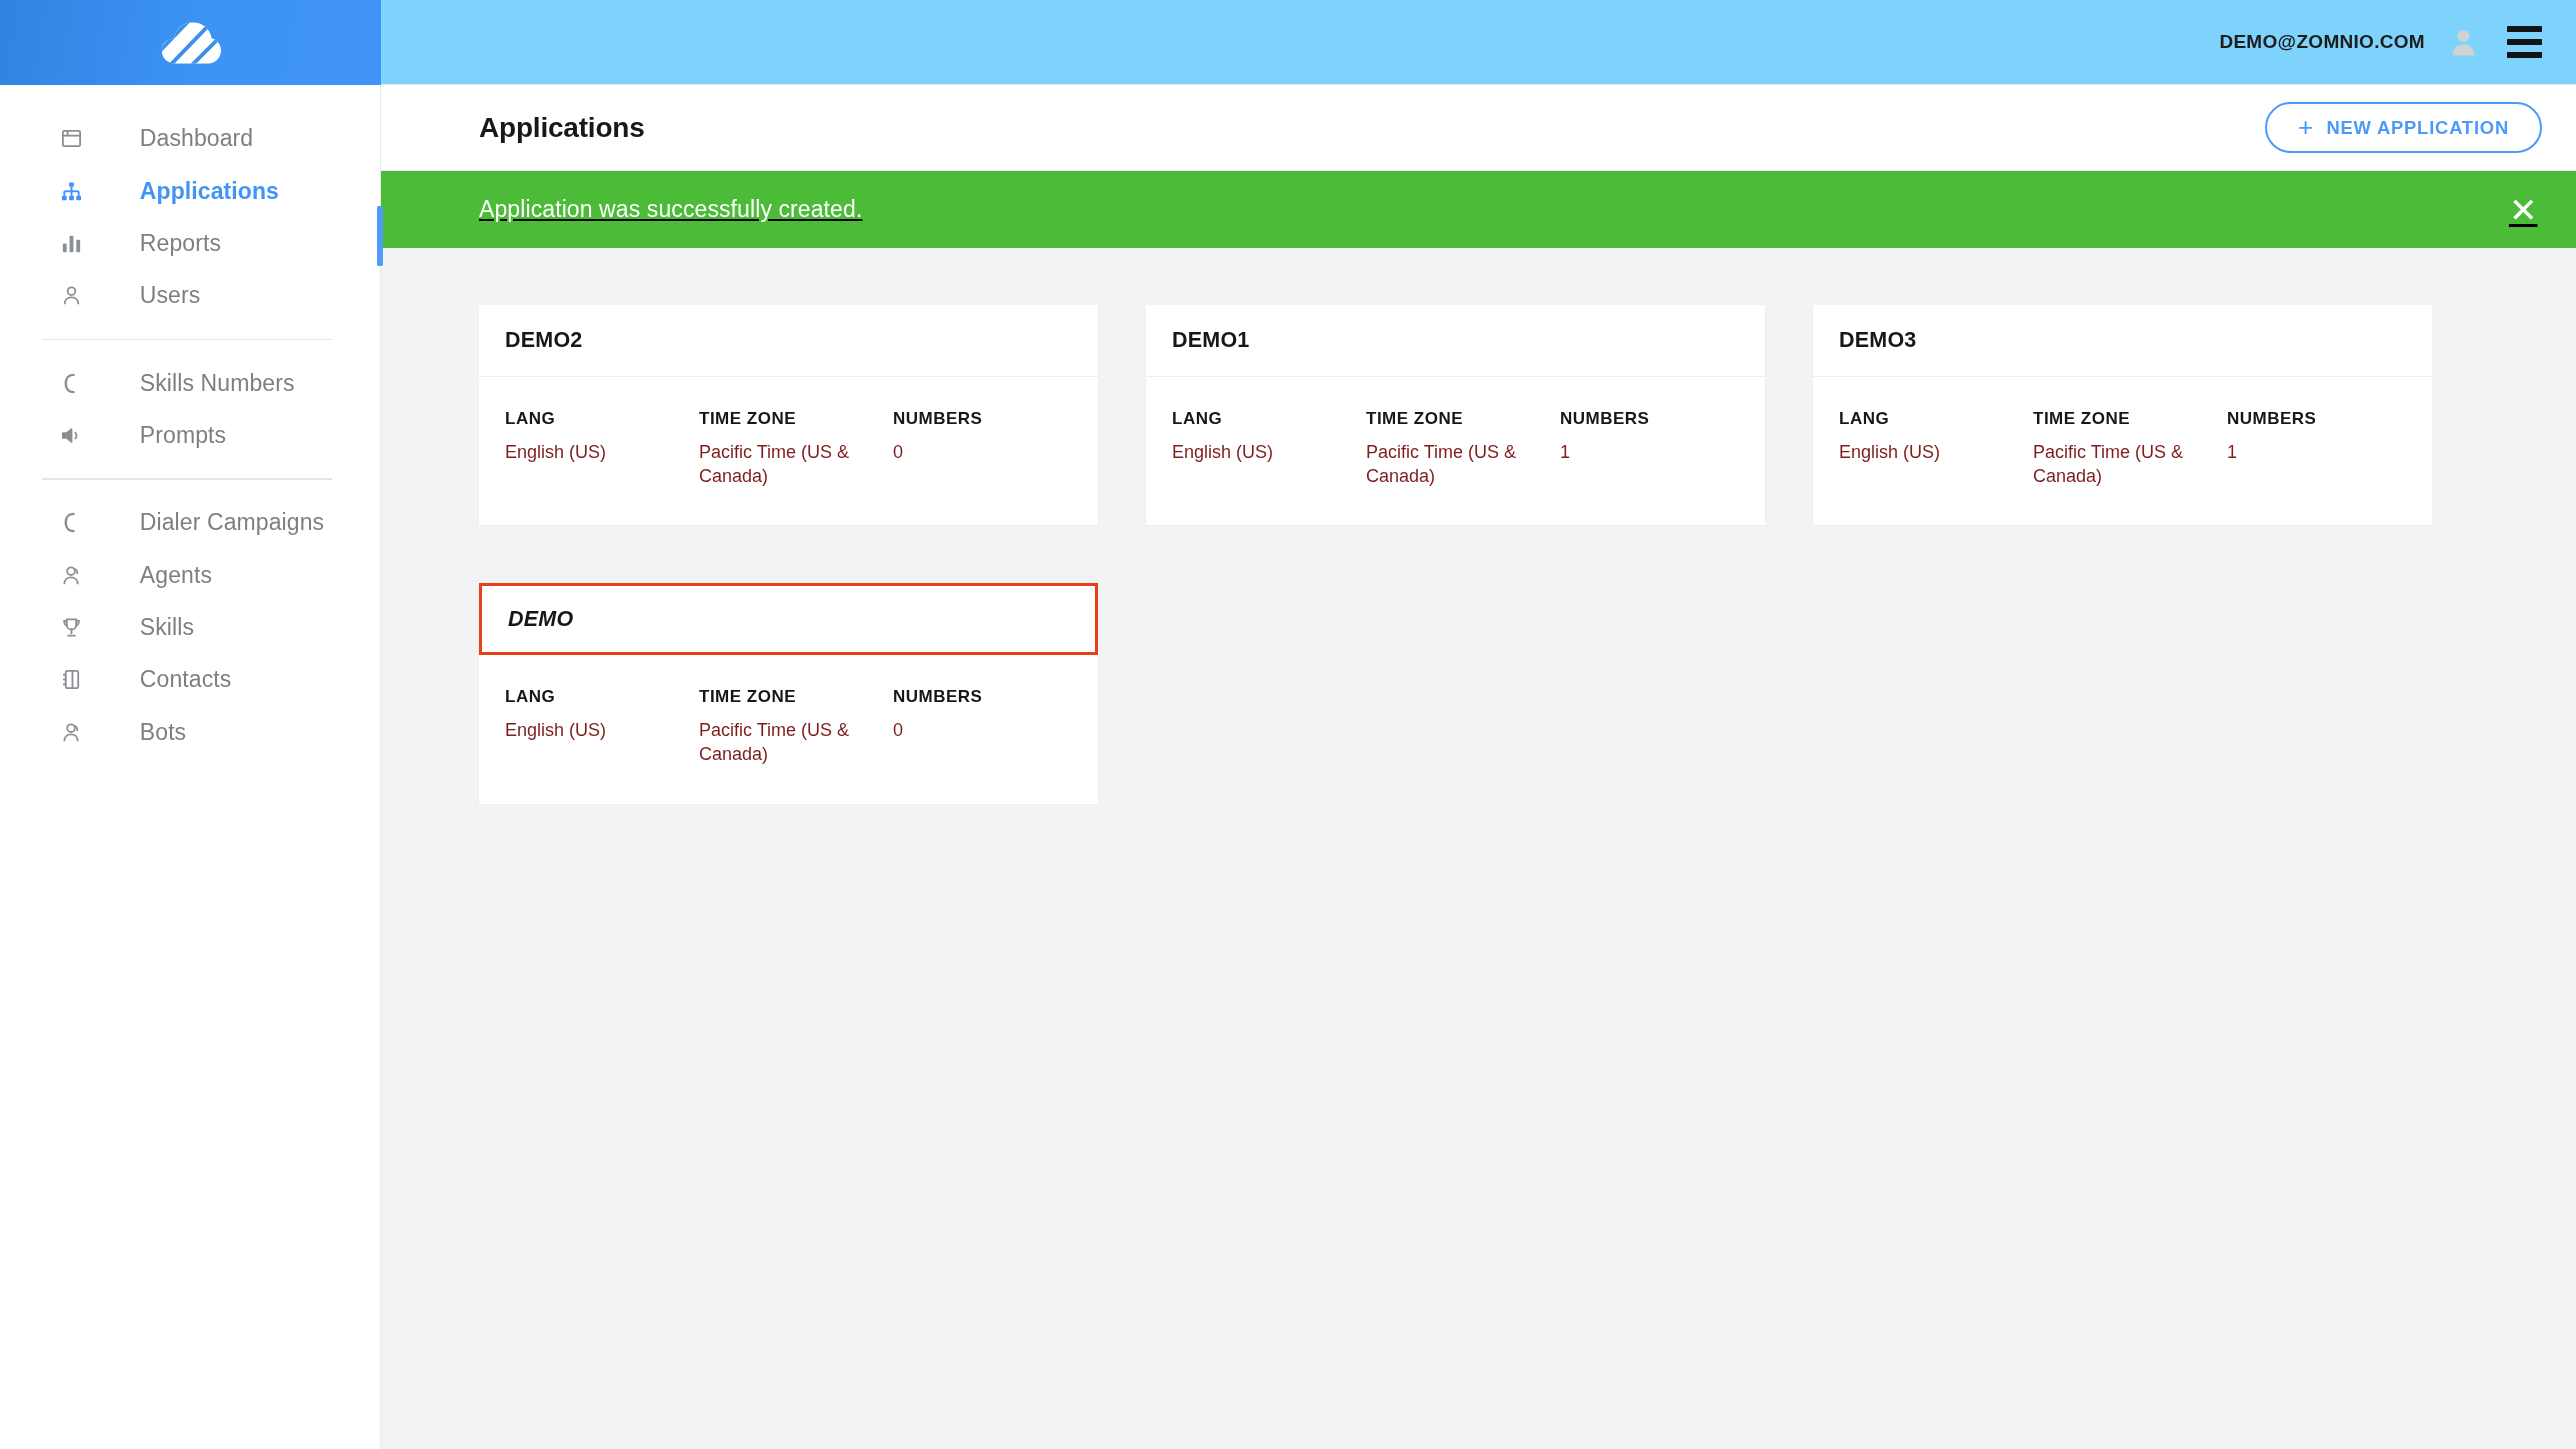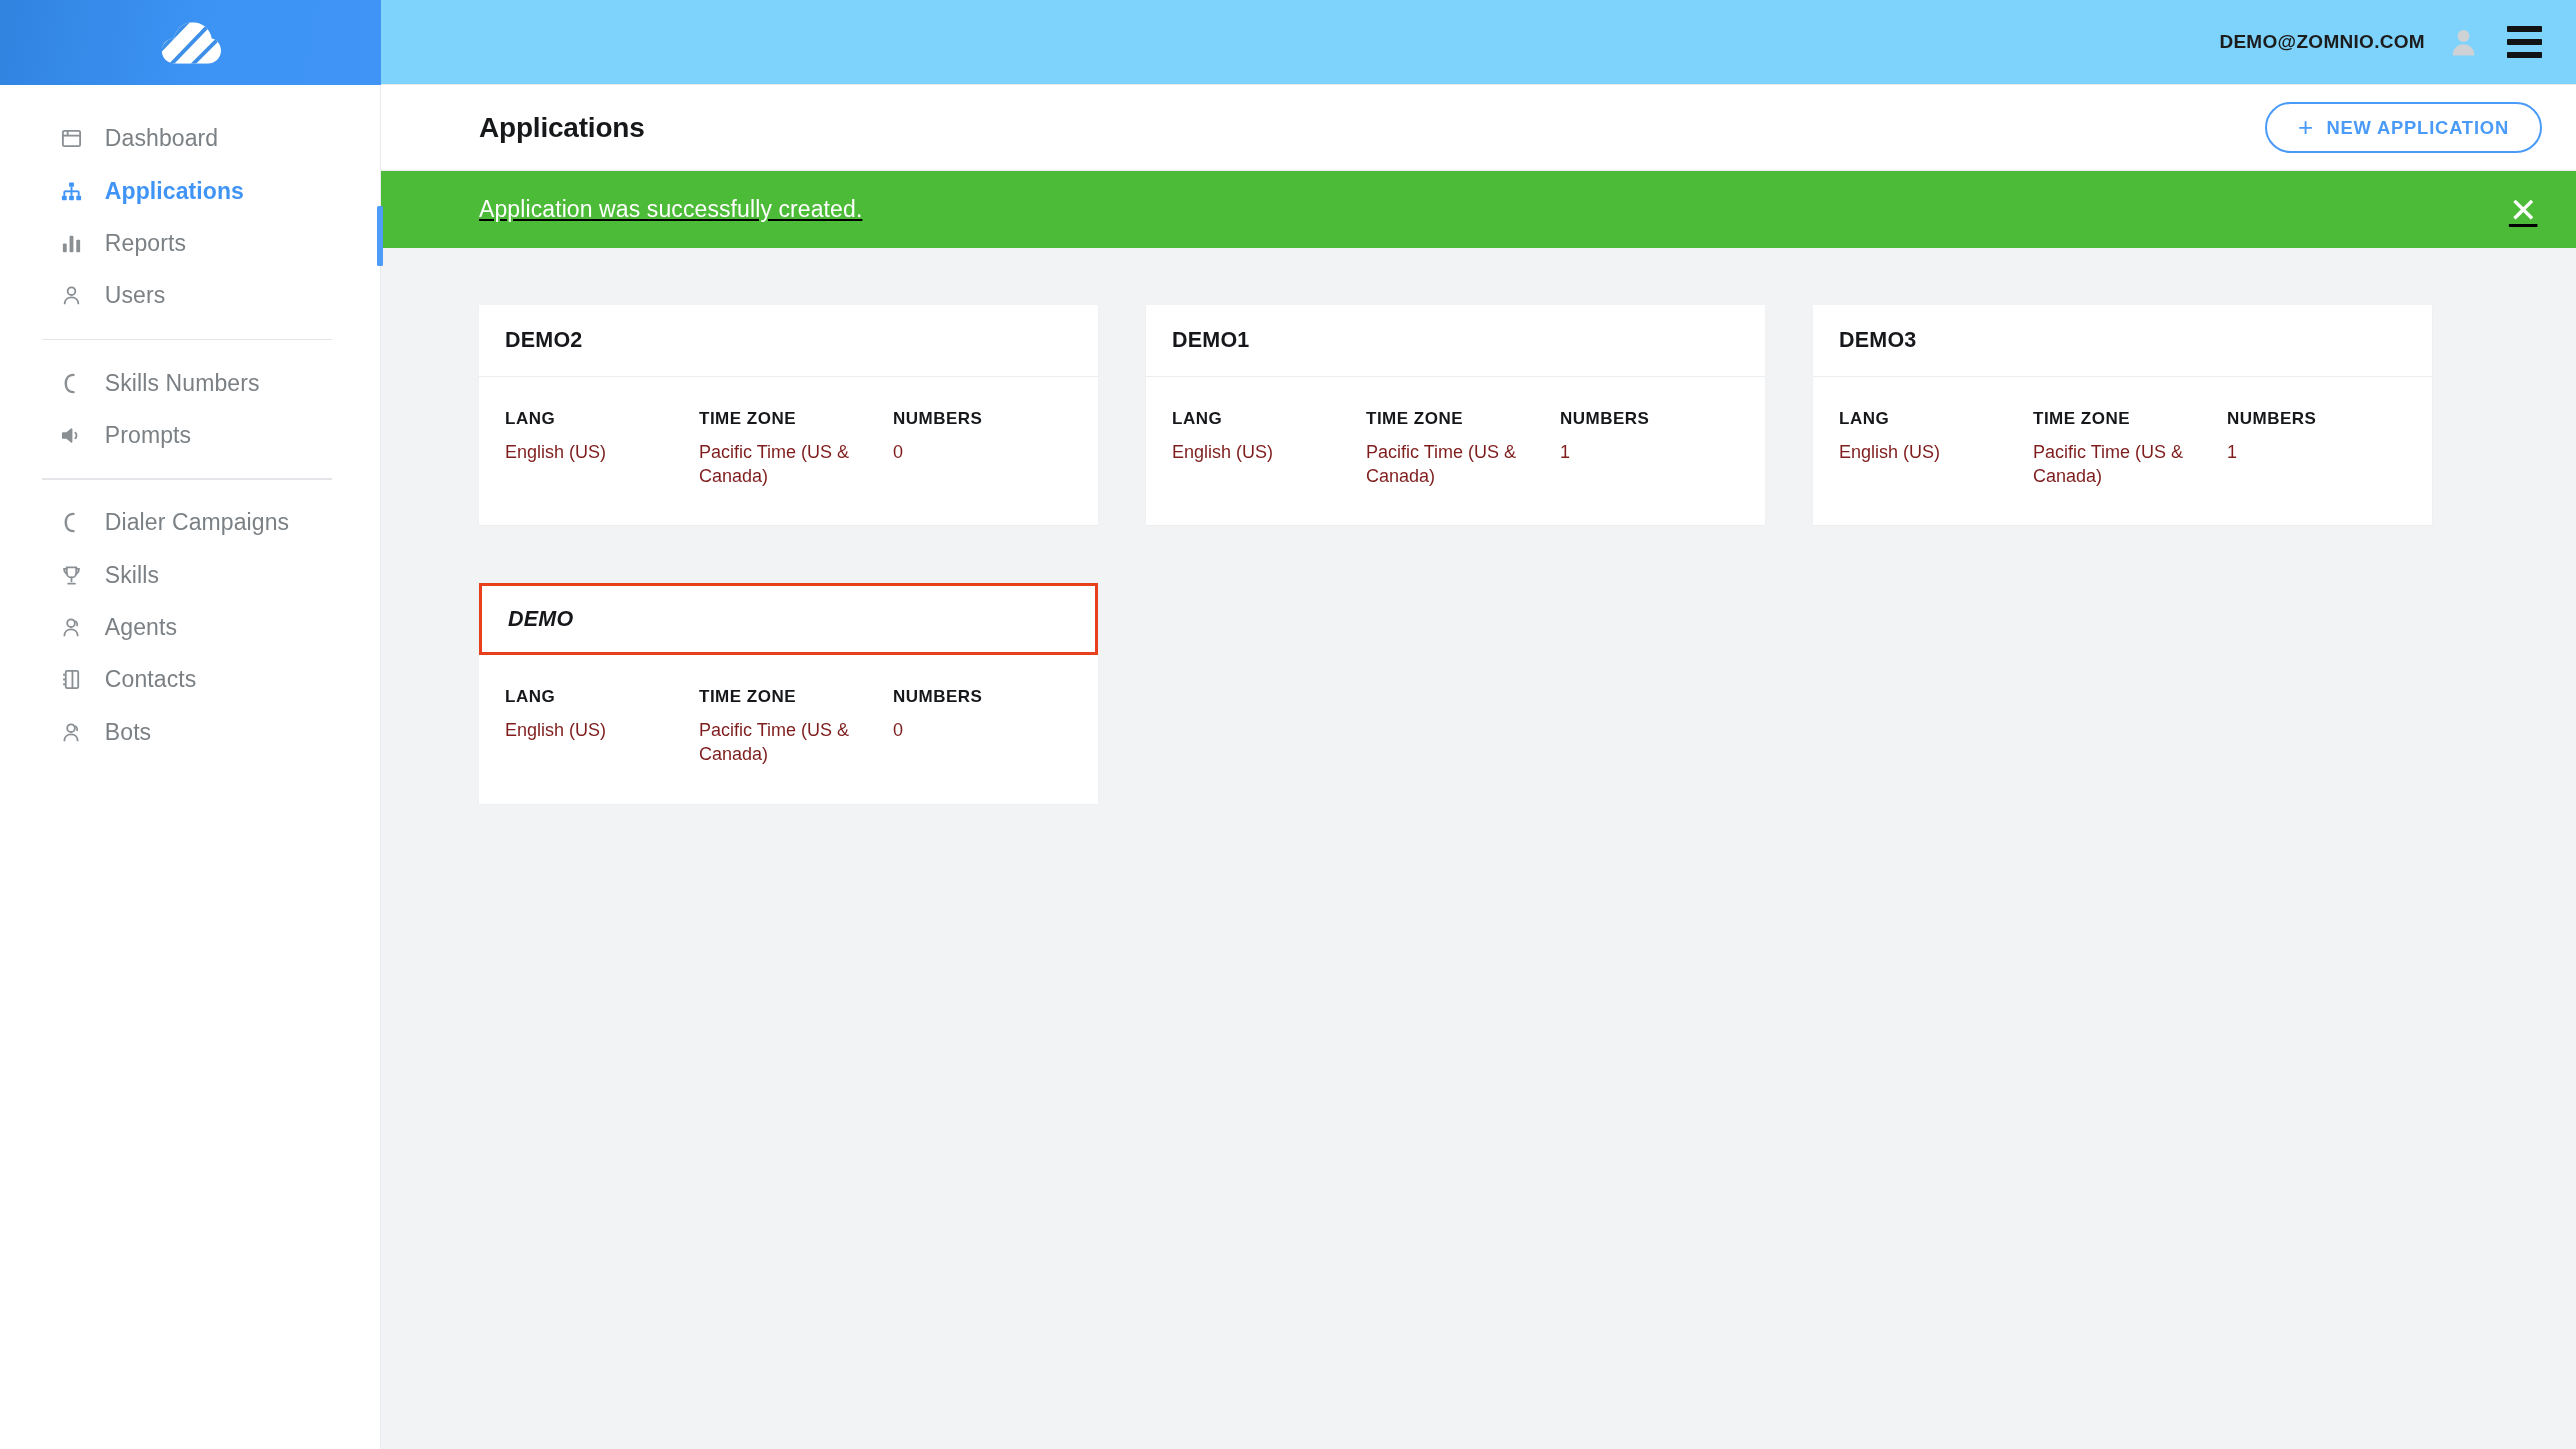--- a/index.html
+++ b/index.html
@@ -48,20 +48,21 @@
   .nav-group { padding: 0; }
 
   .nav-item {
     display: flex;
     align-items: center;
     height: 40px;
     padding-left: 60px;
     margin: 12.3px 0;
     cursor: pointer;
     position: relative;
+    gap: 35px;
   }
   .nav-icon {
     width: 34px;
     flex: 0 0 34px;
     display: flex;
     align-items: center;
     justify-content: flex-start;
     color: #8a8f94;
   }
   .nav-icon svg { display: block; }
@@ -384,40 +385,40 @@
           <span class="nav-icon">
             <svg width="23" height="23" viewBox="0 0 24 24" fill="none" stroke="currentColor" stroke-width="2.6" stroke-linecap="round">
               <path d="M14 3 C8.5 3 6 7.2 6 12 C6 16.8 8.5 21 14 21"></path>
             </svg>
           </span>
           <span class="nav-label">Dialer Campaigns</span>
         </div>
 
         <div class="nav-item">
           <span class="nav-icon">
+            <svg width="23" height="23" viewBox="0 0 24 24" fill="none" stroke="currentColor" stroke-width="1.9">
+              <circle cx="11.5" cy="7.5" r="4"></circle>
+              <path d="M15.6 5.2 C17.6 6 18.4 8.4 17.6 10.4"></path>
+              <path d="M4.5 21 C4.5 16.4 7.6 14 11.5 14 C15.4 14 18.5 16.4 18.5 21"></path>
+            </svg>
+          </span>
+          <span class="nav-label">Agents</span>
+        </div>
+
+        <div class="nav-item">
+          <span class="nav-icon">
             <svg width="23" height="23" viewBox="0 0 24 24" fill="none" stroke="currentColor" stroke-width="1.9" stroke-linecap="round">
               <path d="M7 3.5 H17 V9 C17 12 14.8 14 12 14 C9.2 14 7 12 7 9 Z"></path>
               <path d="M7 5 H4.3 C4.3 8.2 5.6 9.6 7.4 10"></path>
               <path d="M17 5 H19.7 C19.7 8.2 18.4 9.6 16.6 10"></path>
               <line x1="12" y1="14" x2="12" y2="18"></line>
               <line x1="8.5" y1="20.5" x2="15.5" y2="20.5"></line>
             </svg>
           </span>
           <span class="nav-label">Skills</span>
-        </div>
-
-        <div class="nav-item">
-          <span class="nav-icon">
-            <svg width="23" height="23" viewBox="0 0 24 24" fill="none" stroke="currentColor" stroke-width="1.9">
-              <circle cx="11.5" cy="7.5" r="4"></circle>
-              <path d="M15.6 5.2 C17.6 6 18.4 8.4 17.6 10.4"></path>
-              <path d="M4.5 21 C4.5 16.4 7.6 14 11.5 14 C15.4 14 18.5 16.4 18.5 21"></path>
-            </svg>
-          </span>
-          <span class="nav-label">Agents</span>
         </div>
 
         <div class="nav-item">
           <span class="nav-icon">
             <svg width="23" height="23" viewBox="0 0 24 24" fill="none" stroke="currentColor" stroke-width="1.9">
               <rect x="6" y="3" width="13" height="18" rx="1.4"></rect>
               <line x1="13" y1="3" x2="13" y2="21"></line>
               <line x1="3.2" y1="7" x2="6" y2="7"></line>
               <line x1="3.2" y1="12" x2="6" y2="12"></line>
               <line x1="3.2" y1="17" x2="6" y2="17"></line>

